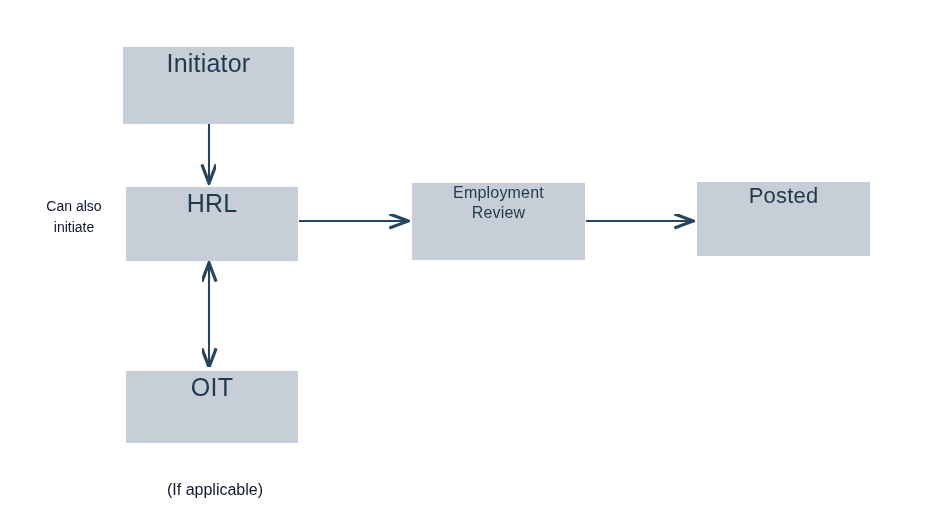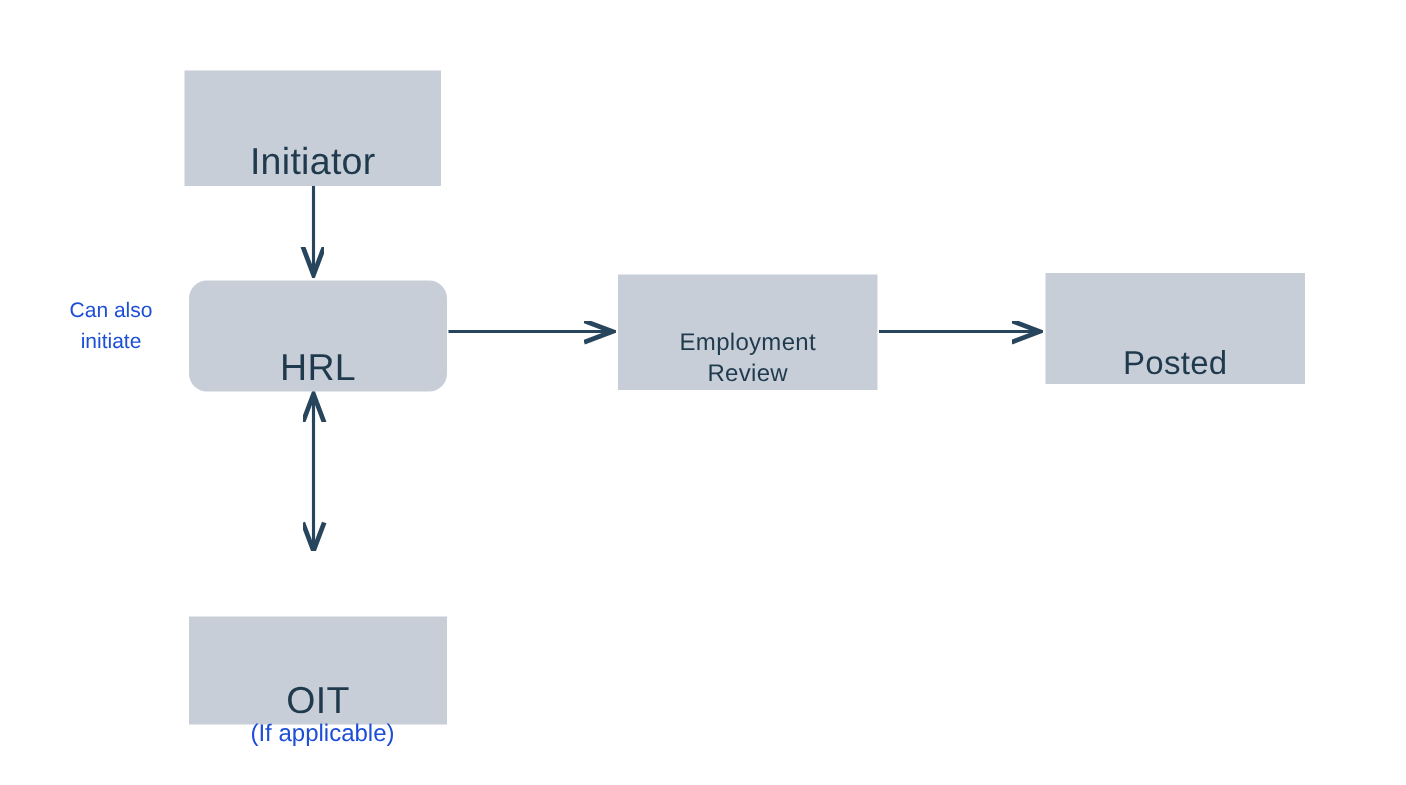--- a/index.html
+++ b/index.html
@@ -16,62 +16,60 @@
     width: 937px;
     height: 523px;
     background: #ffffff;
     overflow: hidden;
   }
   .node {
     position: absolute;
     background: #c8ced8;
     color: #1f3a4d;
     display: flex;
-    align-items: flex-end;
+    align-items: flex-start;
     justify-content: center;
     text-align: center;
     box-sizing: border-box;
     line-height: 1.28;
     font-weight: 400;
     letter-spacing: 0.2px;
   }
   .node-label {
     display: block;
     white-space: pre-line;
   }
   #node-initiator {
     left: 123px;  top: 47px;
     width: 171px; height: 77px;
     font-size: 25px;
   }
   #node-hrl {
     left: 126px;  top: 187px;
     width: 172px; height: 74px;
     font-size: 25px;
-    border-radius: 12px;
   }
   #node-oit {
     left: 126px;  top: 371px;
     width: 172px; height: 72px;
     font-size: 25px;
-    margin-top: 40px;
   }
   #node-employment-review {
     left: 412px;  top: 183px;
     width: 173px; height: 77px;
     font-size: 16px;
   }
   #node-posted {
     left: 697px;  top: 182px;
     width: 173px; height: 74px;
     font-size: 22px;
   }
   .side-note {
     position: absolute;
-    color: #1d4ed8;
+    color: #0f172a;
     font-size: 14px;
     text-align: center;
     line-height: 1.5;
     white-space: pre-line;
   }
   #note-can-also-initiate {
     left: 24px;  top: 196px;
     width: 100px;
   }
   #note-if-applicable {

